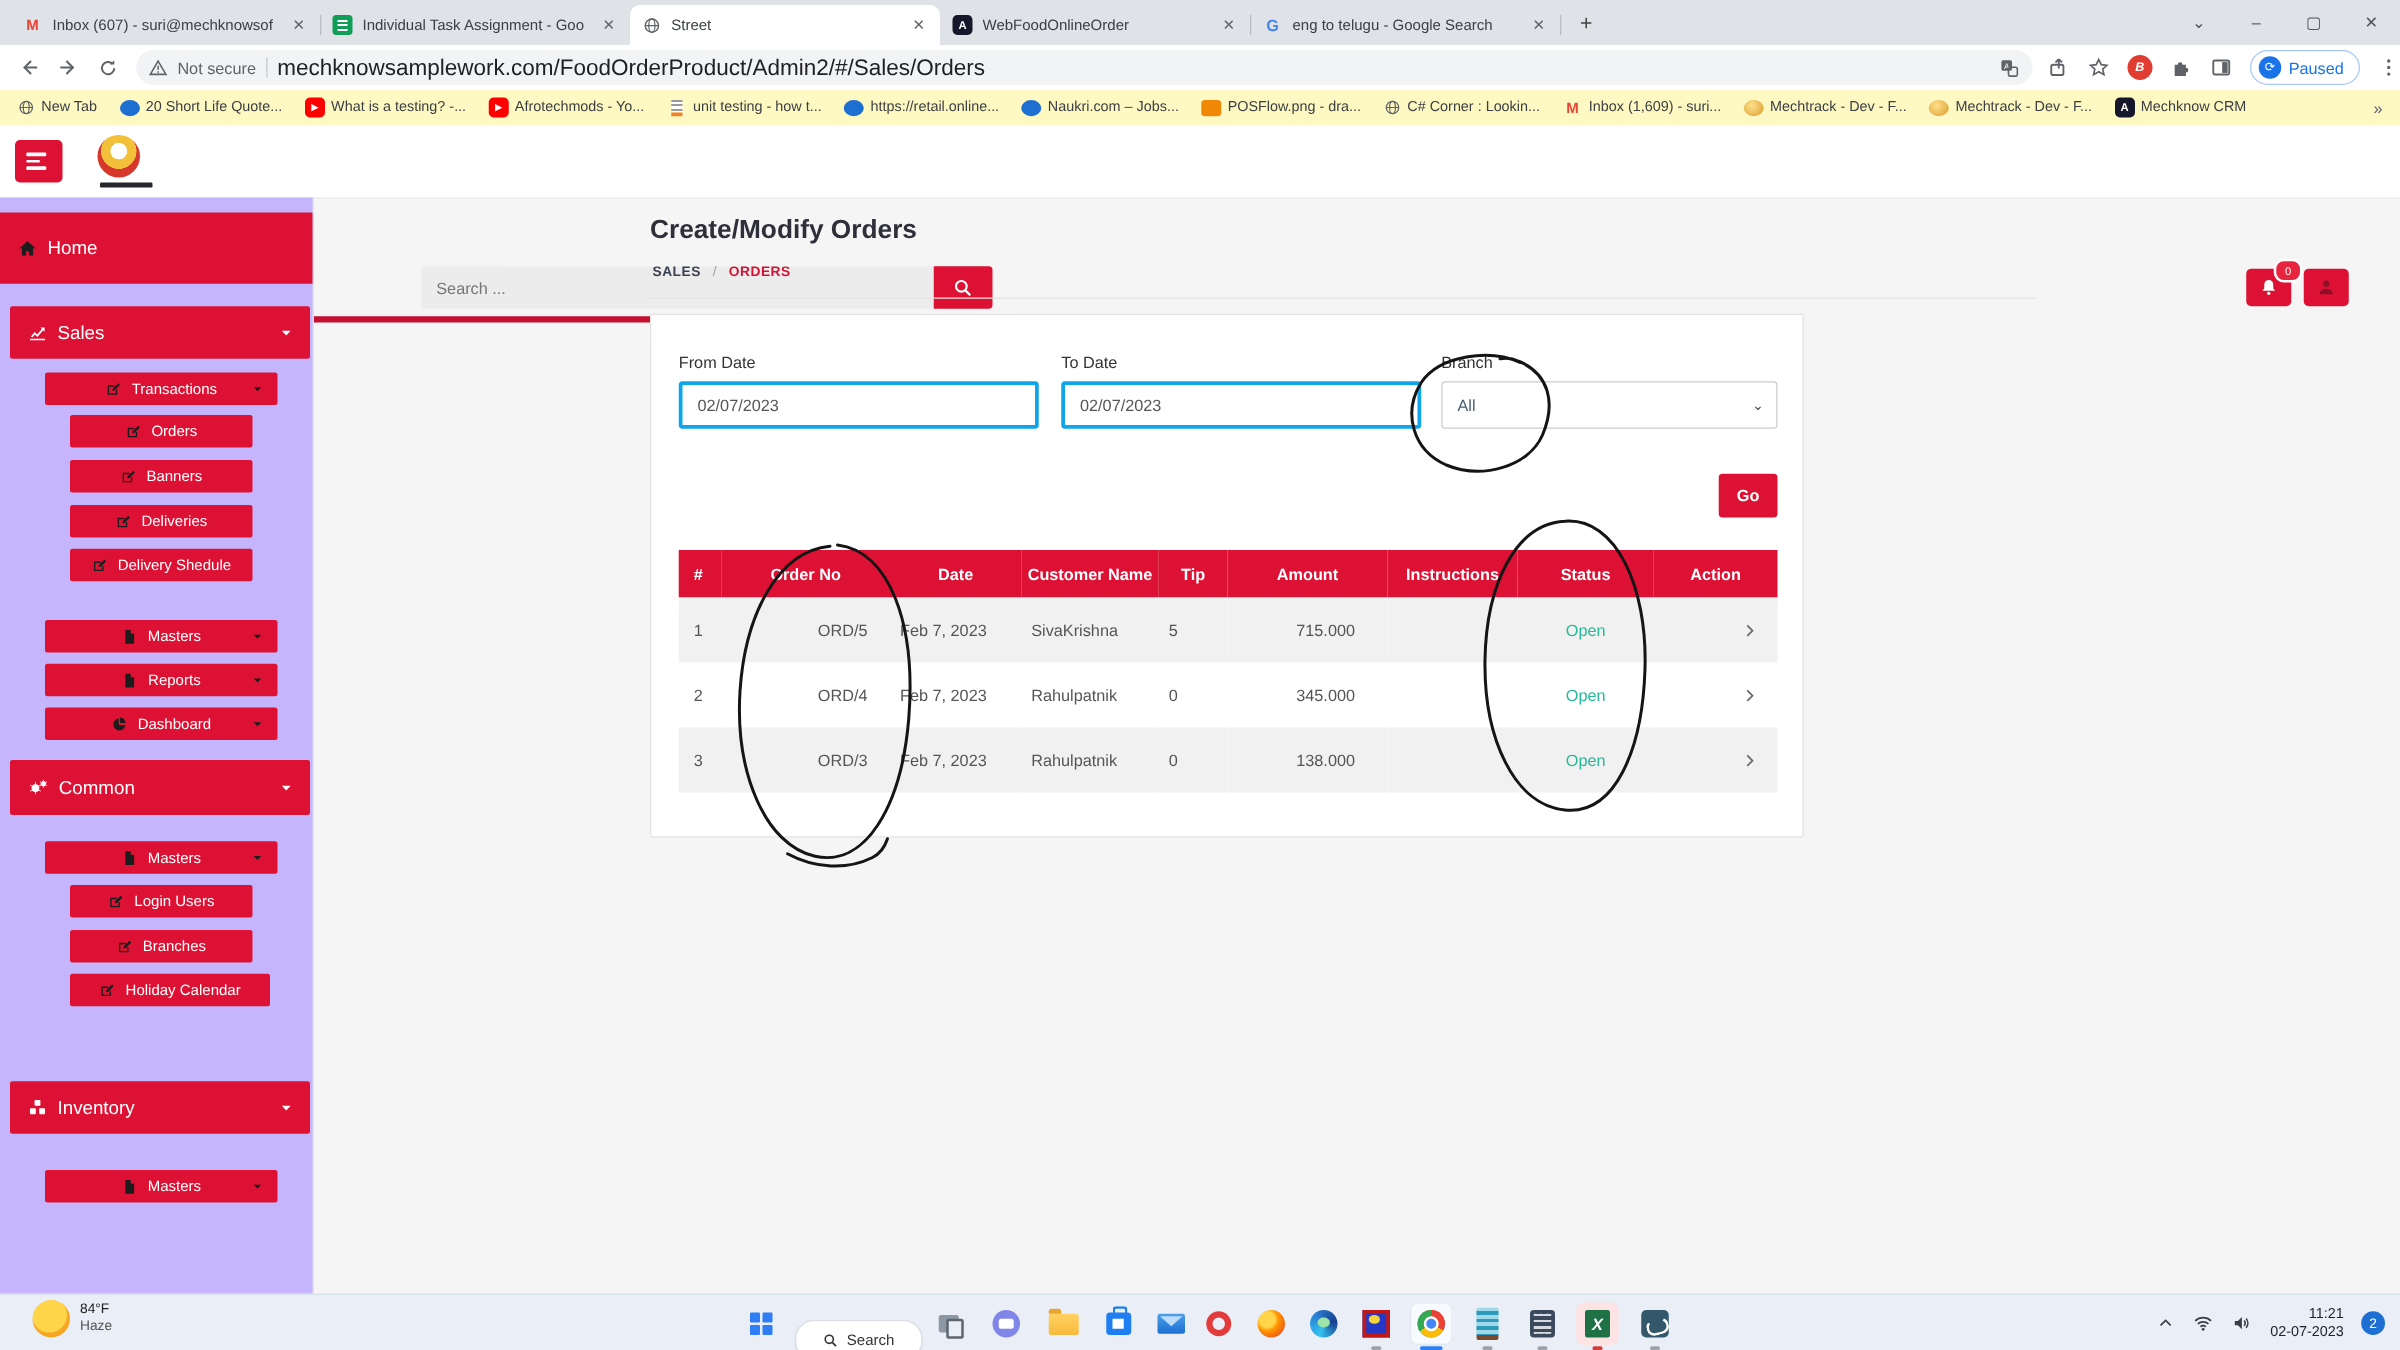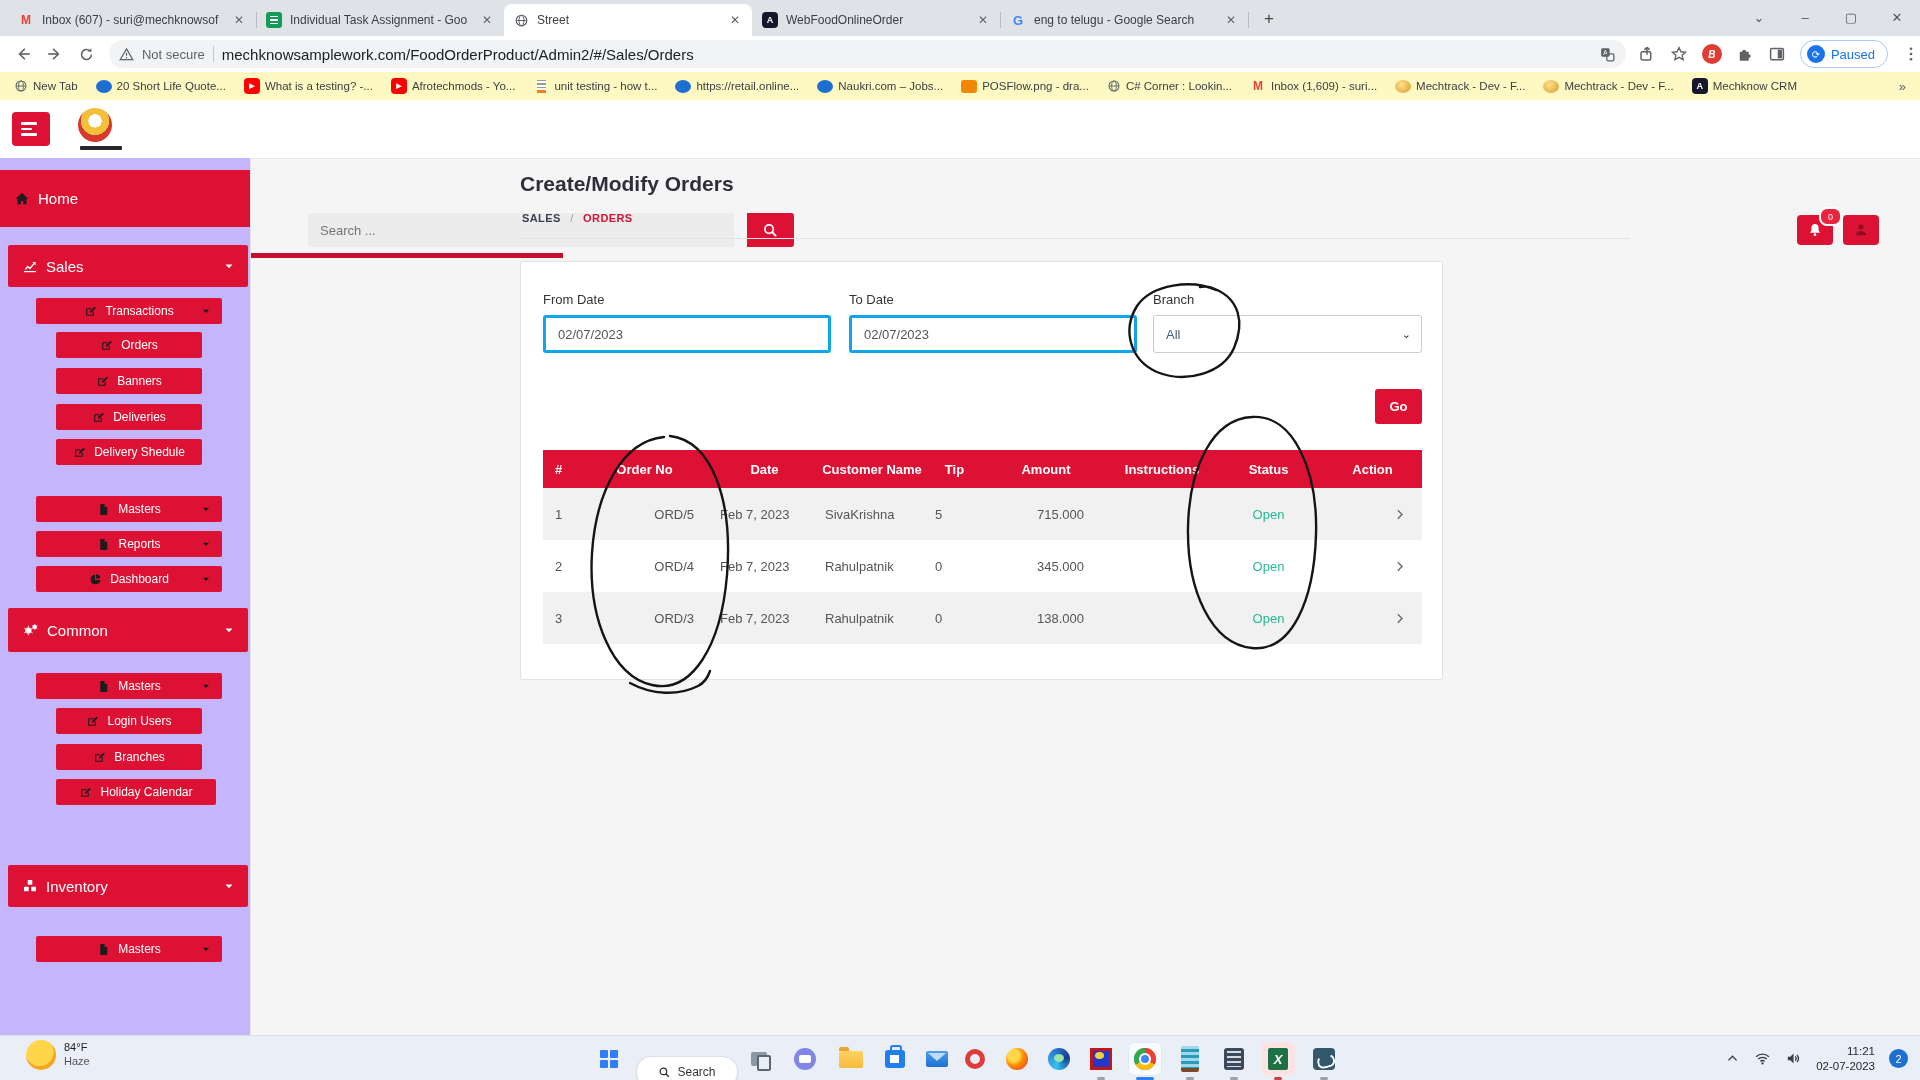--- a/index.html
+++ b/index.html
@@ -30,21 +30,21 @@
   .fv-gold{background:radial-gradient(circle at 40% 35%,#ffe08a,#d89b2c);border-radius:50%;width:13px;height:13px;}
   .newtab{width:26px;height:26px;margin:0 0 4px 8px;font-size:17px;color:#444;display:flex;align-items:center;justify-content:center;}
   .winctl{position:absolute;right:0;top:0;height:34px;display:flex;align-items:center;gap:0;color:#53565c;}
   .winctl span{width:46px;text-align:center;font-size:13px;}
 
   .toolbar{position:absolute;left:0;top:36px;width:1920px;height:36px;background:#fff;display:flex;align-items:center;}
   .navbtn{color:#5f6368;margin-left:14px;}
   .urlbar{display:flex;align-items:center;height:28px;background:#f1f3f4;border-radius:14px;
     margin-left:14px;width:1500px;padding:0 10px;color:#5f6368;font-size:13px;gap:8px;}
   .urlbar .sep{width:1px;height:16px;background:#c4c7cb;}
-  .urlbar .url{color:#202124;font-size:15px;}
+  .urlbar .url{color:#202124;font-size:18px;}
   .toolbar-right{display:flex;align-items:center;gap:14px;margin-left:12px;}
   .ext-b{width:20px;height:20px;border-radius:50%;background:#e03c31;color:#fff;font-size:10px;font-weight:bold;
      display:flex;align-items:center;justify-content:center;font-style:italic;}
   .paused{display:flex;align-items:center;gap:6px;border:1px solid #a8c7fa;border-radius:14px;height:26px;
      padding:0 12px 0 6px;color:#1a73e8;font-size:13px;background:#fff;}
   .paused .pb{width:18px;height:18px;border-radius:50%;background:#1a73e8;color:#fff;font-size:10px;
      display:flex;align-items:center;justify-content:center;}
 
   .bookmarks{position:absolute;left:0;top:72px;width:1920px;height:28px;background:#fef9c3;display:flex;
      align-items:center;gap:18px;padding-left:14px;font-size:11.5px;color:#3c4043;box-sizing:border-box;}
@@ -53,21 +53,21 @@
 
   
   .appheader{position:absolute;left:0;top:100px;width:1920px;height:58px;background:#fff;border-bottom:1px solid #e8e8e8;}
   .burger{position:absolute;left:12px;top:12px;width:38px;height:34px;background:#dc1133;border-radius:4px;
      display:flex;flex-direction:column;justify-content:center;gap:3px;padding-left:9px;box-sizing:border-box;}
   .burger i{display:block;height:2.5px;background:#fff;border-radius:1px;}
   .burger i:nth-child(1){width:16px;}.burger i:nth-child(2){width:11px;}.burger i:nth-child(3){width:16px;}
   .applogo{position:absolute;left:78px;top:8px;width:34px;height:34px;border-radius:50%;
      background:radial-gradient(circle at 50% 38%,#fff 0 24%,#f3c03a 25% 52%,#d6392c 53% 100%);}
   .applogo::after{content:"";position:absolute;left:2px;bottom:-8px;width:42px;height:4px;background:#26262d;border-radius:1px;}
-  .appsearch{position:absolute;left:308px;top:113px;width:426px;height:34px;background:#ececec;border:0;
+  .appsearch{position:absolute;left:337px;top:113px;width:426px;height:34px;background:#ececec;border:0;
      border-radius:3px 0 0 3px;padding:0 12px;font-size:13px;color:#555;box-sizing:border-box;font-family:"Liberation Sans",sans-serif;}
   .appsearchbtn{position:absolute;left:747px;top:113px;width:47px;height:34px;background:#dc1133;border:0;border-radius:0 3px 3px 0;
      display:flex;align-items:center;justify-content:center;}
   .hbtn{position:absolute;top:115px;width:36px;height:30px;background:#dc1133;border-radius:4px;
      display:flex;align-items:center;justify-content:center;}
   .bellbadge{position:absolute;left:22px;top:-8px;min-width:15px;height:15px;border-radius:8px;background:#e8253f;
      border:2px solid #fff;color:#fff;font-size:9px;display:flex;align-items:center;justify-content:center;padding:0 2px;}
   .redbar{position:absolute;left:0;top:153px;width:563px;height:5px;background:#c40f2e;}
 
   
@@ -79,21 +79,21 @@
   .s2{left:56px;width:146px;height:26px;font-size:12px;justify-content:center;border-radius:2px;}
   .caret{position:absolute;right:12px;top:50%;transform:translateY(-50%);}
   .s1 .caret{right:10px;}
 
   
   .pagetitle{position:absolute;left:520px;top:172px;font-size:21px;font-weight:bold;color:#2f2f3a;}
   .crumb{position:absolute;left:522px;top:212px;font-size:11px;font-weight:bold;letter-spacing:.4px;color:#3a3f51;}
   .crumb .sep{color:#9aa0a6;margin:0 6px;font-weight:normal;}
   .crumb .cur{color:#d31334;}
   .titlediv{position:absolute;left:520px;top:238px;width:1110px;height:1px;background:#e4e4e4;}
-  .card{position:absolute;left:520px;top:261px;width:923px;height:419px;background:#fff;border:1px solid #e3e3e3;border-radius:2px;box-sizing:border-box;}
+  .card{position:absolute;left:520px;top:251px;width:923px;height:419px;background:#fff;border:1px solid #e3e3e3;border-radius:2px;box-sizing:border-box;}
   .flabel{position:absolute;top:30px;font-size:13px;color:#333;}
   .finput{position:absolute;top:53px;height:38px;border:3px solid #0ea5e9;border-radius:3px;background:#fff;
      font-size:13px;color:#555;padding:0 12px;box-sizing:border-box;font-family:"Liberation Sans",sans-serif;}
   .fselect{position:absolute;top:53px;height:38px;border:1px solid #ccc;border-radius:3px;background:#fff;
      font-size:13px;color:#4a6076;display:flex;align-items:center;padding:0 12px;box-sizing:border-box;}
   .fselect .caret2{position:absolute;right:10px;color:#333;font-size:11px;}
   .gobtn{position:absolute;left:854px;top:127px;width:47px;height:35px;background:#dc1133;color:#fff;border:0;
      border-radius:3px;font-size:13px;font-weight:bold;font-family:"Liberation Sans",sans-serif;}
   .otable{position:absolute;left:22px;top:188px;width:879px;display:grid;
      grid-template-columns:34px 135px 105px 110px 55px 128px 104px 109px 99px;}

